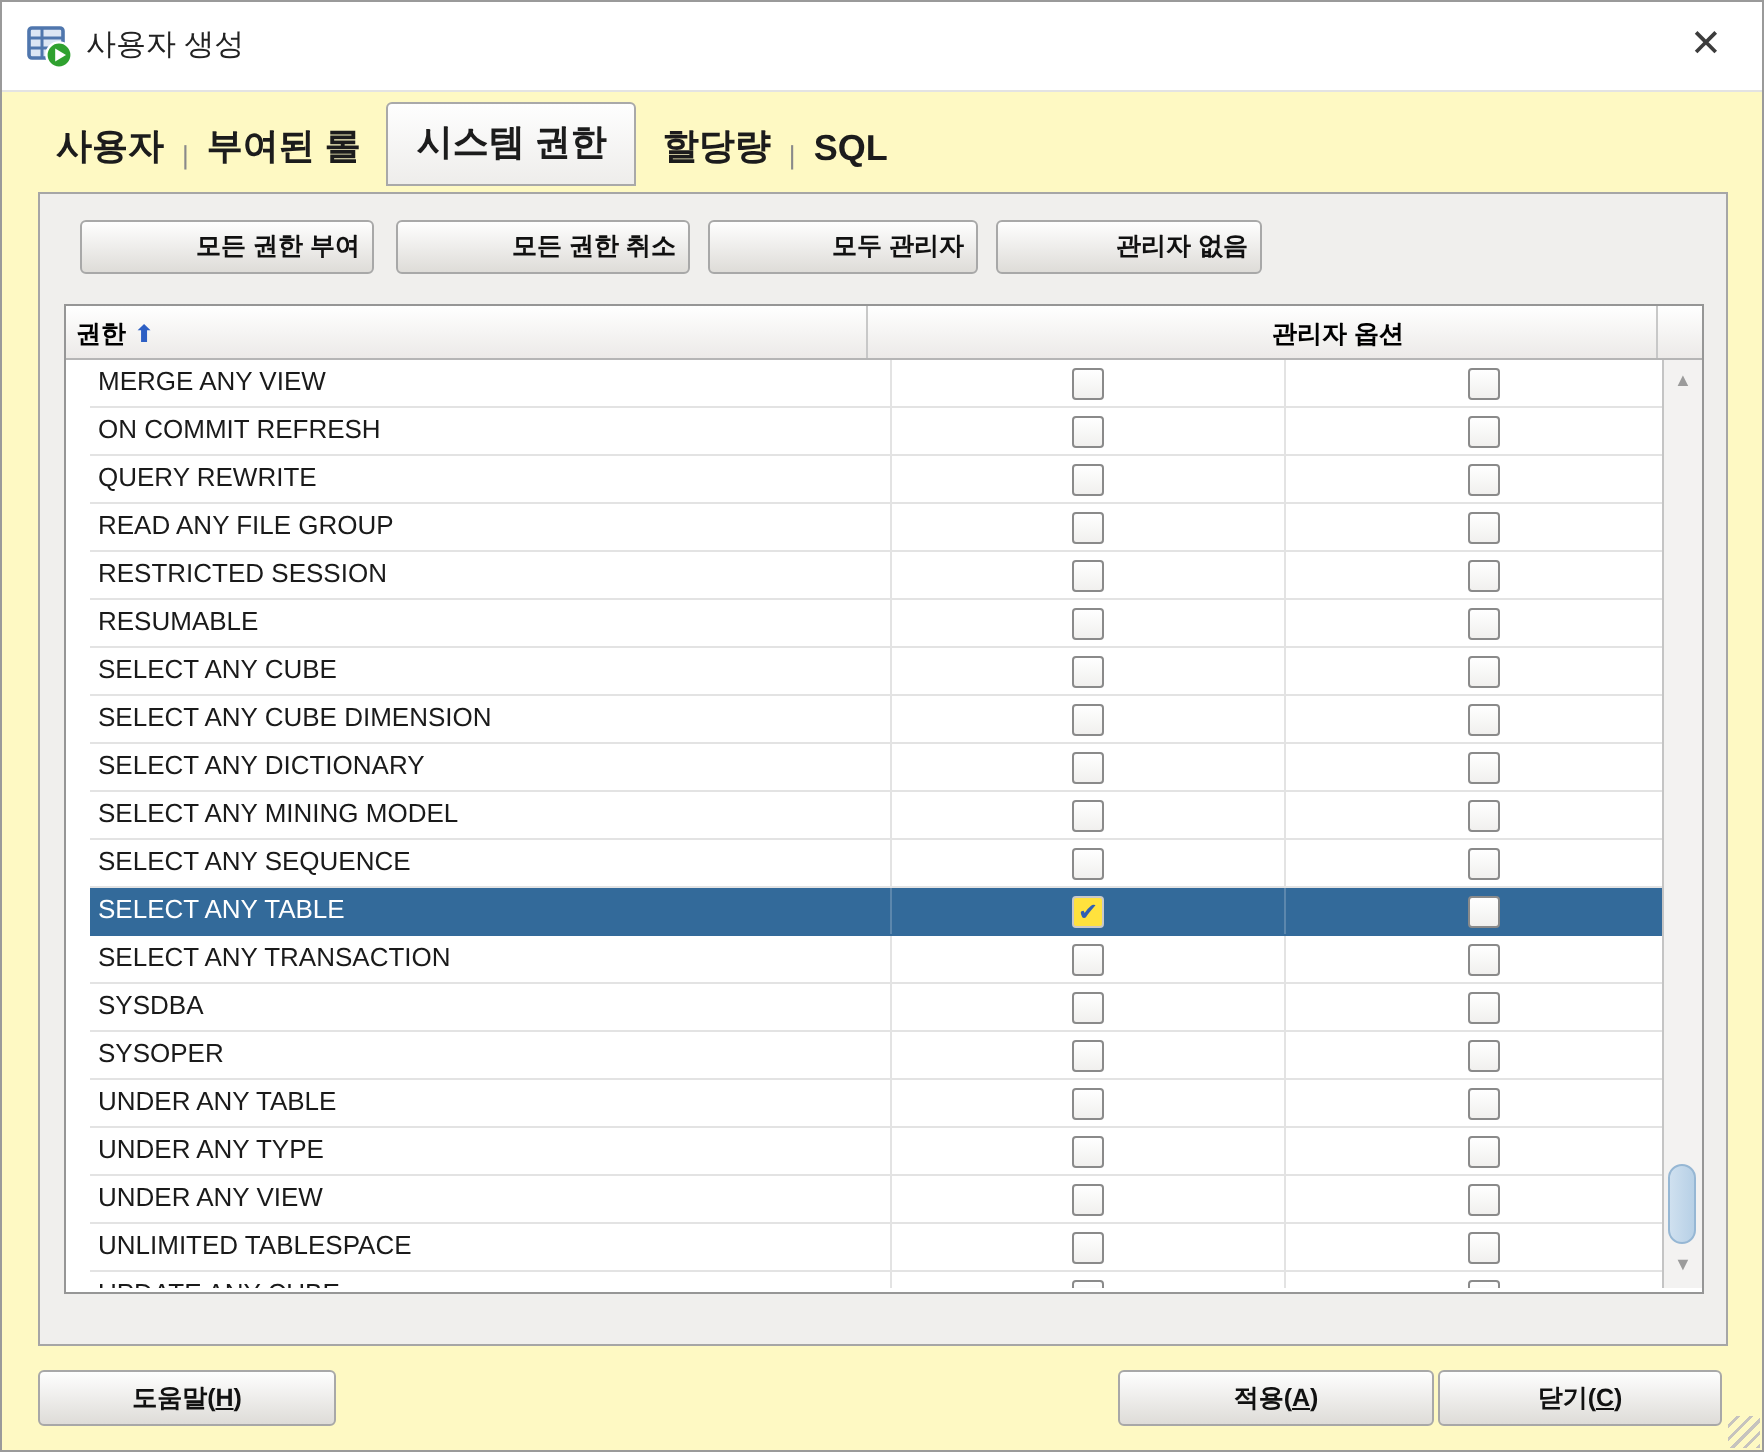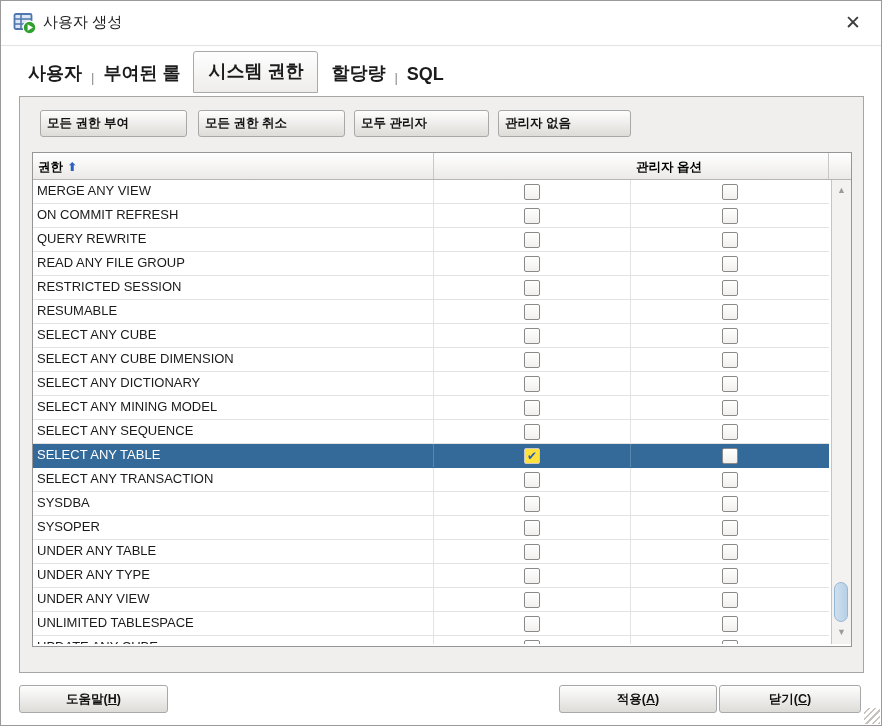--- a/index.html
+++ b/index.html
@@ -1,51 +1,51 @@
 <!DOCTYPE html>
 <html><head>
 <meta charset="utf-8">
 <style>
   html,body{margin:0;padding:0;background:#d8d8d8;font-family:"Liberation Sans","DejaVu Sans",sans-serif;}
-  #dialog{position:relative;width:880px;height:724px;background:#ffffff;border:1px solid #9a9a9a;overflow:hidden;}
+  #dialog{position:relative;width:880px;height:724px;background:#fef9c3;border:1px solid #9a9a9a;overflow:hidden;}
 
   
   #titlebar{position:absolute;left:0;top:0;width:100%;height:44px;background:#ffffff;border-bottom:1px solid #e3e3e3;}
   #title-icon{position:absolute;left:12px;top:10px;width:24px;height:24px;}
   #title-text{position:absolute;left:42px;top:12px;font-size:15px;color:#222;}
   #close-btn{position:absolute;right:14px;top:8px;width:28px;height:28px;line-height:28px;text-align:center;
              font-size:19px;color:#3c3c3c;cursor:default;font-weight:100;}
 
   
   #tabs{position:absolute;left:18px;top:58px;height:34px;display:flex;align-items:flex-end;}
   .tab{font-size:18px;font-weight:bold;color:#1c1c1c;padding:7px 9px 8px 9px;}
   .tab.active{background:linear-gradient(#fefefe,#eeedeb);border:1px solid #a9a9a9;border-radius:3px 3px 0 0;
               padding:7px 14px 9px 14px;margin:0 4px;}
   .tab-sep{color:#8a8a8a;font-size:13px;padding-bottom:8px;}
 
   
   #panel{position:absolute;left:18px;top:95px;width:843px;height:575px;border:1px solid #a6a6a6;background:#f0efed;}
 
   
   .btn{position:absolute;height:27px;background:linear-gradient(#fefefe,#dedcd8);border:1px solid #a8a8a8;
-       border-radius:3px;font-family:inherit;font-size:12.5px;font-weight:bold;color:#111;text-align:left;}
+       border-radius:3px;font-family:inherit;font-size:12.5px;font-weight:bold;color:#111;text-align:right;}
   #tb-0{left:20px;top:13px;width:147px;}
   #tb-1{left:178px;top:13px;width:147px;}
   #tb-2{left:334px;top:13px;width:135px;}
   #tb-3{left:478px;top:13px;width:133px;}
 
   
   #table{position:absolute;left:12px;top:55px;width:818px;height:493px;border:1px solid #969696;background:#fff;}
   #thead{position:absolute;left:0;top:0;width:100%;height:27px;display:flex;
          background:linear-gradient(#ffffff,#eceae8);border-bottom:1px solid #b5b5b5;box-sizing:border-box;}
   .th{box-sizing:border-box;border-right:1px solid #c8c8c8;font-size:12.5px;font-weight:bold;color:#000;
       padding:6px 0 0 5px;white-space:nowrap;overflow:hidden;}
   .th-0{width:401px;} .th-1{width:197px;margin-top:40px;} .th-2{width:198px;} .th-3{width:20px;border-right:none;}
   #sort-icon{color:#2d5fc4;font-size:12px;margin-left:4px;}
-  #tbody{position:absolute;left:0;top:27px;width:796px;height:464px;overflow:hidden;}
+  #tbody{position:absolute;left:12px;top:27px;width:796px;height:464px;overflow:hidden;}
   .row{display:flex;height:24px;box-sizing:border-box;border-bottom:1px solid #e3e3e3;background:#fff;}
   .cell{box-sizing:border-box;border-right:1px solid #e3e3e3;height:100%;}
   .c0{width:401px;font-size:13px;color:#1a1a1a;line-height:22px;padding-left:4px;white-space:nowrap;overflow:hidden;}
   .c1{width:197px;display:flex;align-items:center;justify-content:center;}
   .c2{width:198px;display:flex;align-items:center;justify-content:center;border-right:none;}
   .row.selected{background:#336a9a;border-bottom-color:#336a9a;}
   .row.selected .c0{color:#ffffff;}
   .row.selected .cell{border-right-color:#5c87ad;}
   .cb{width:16px;height:16px;box-sizing:border-box;border:1px solid #8a8a8a;border-radius:2px;
       background:linear-gradient(#ffffff,#f1f0ee);display:flex;align-items:center;justify-content:center;

